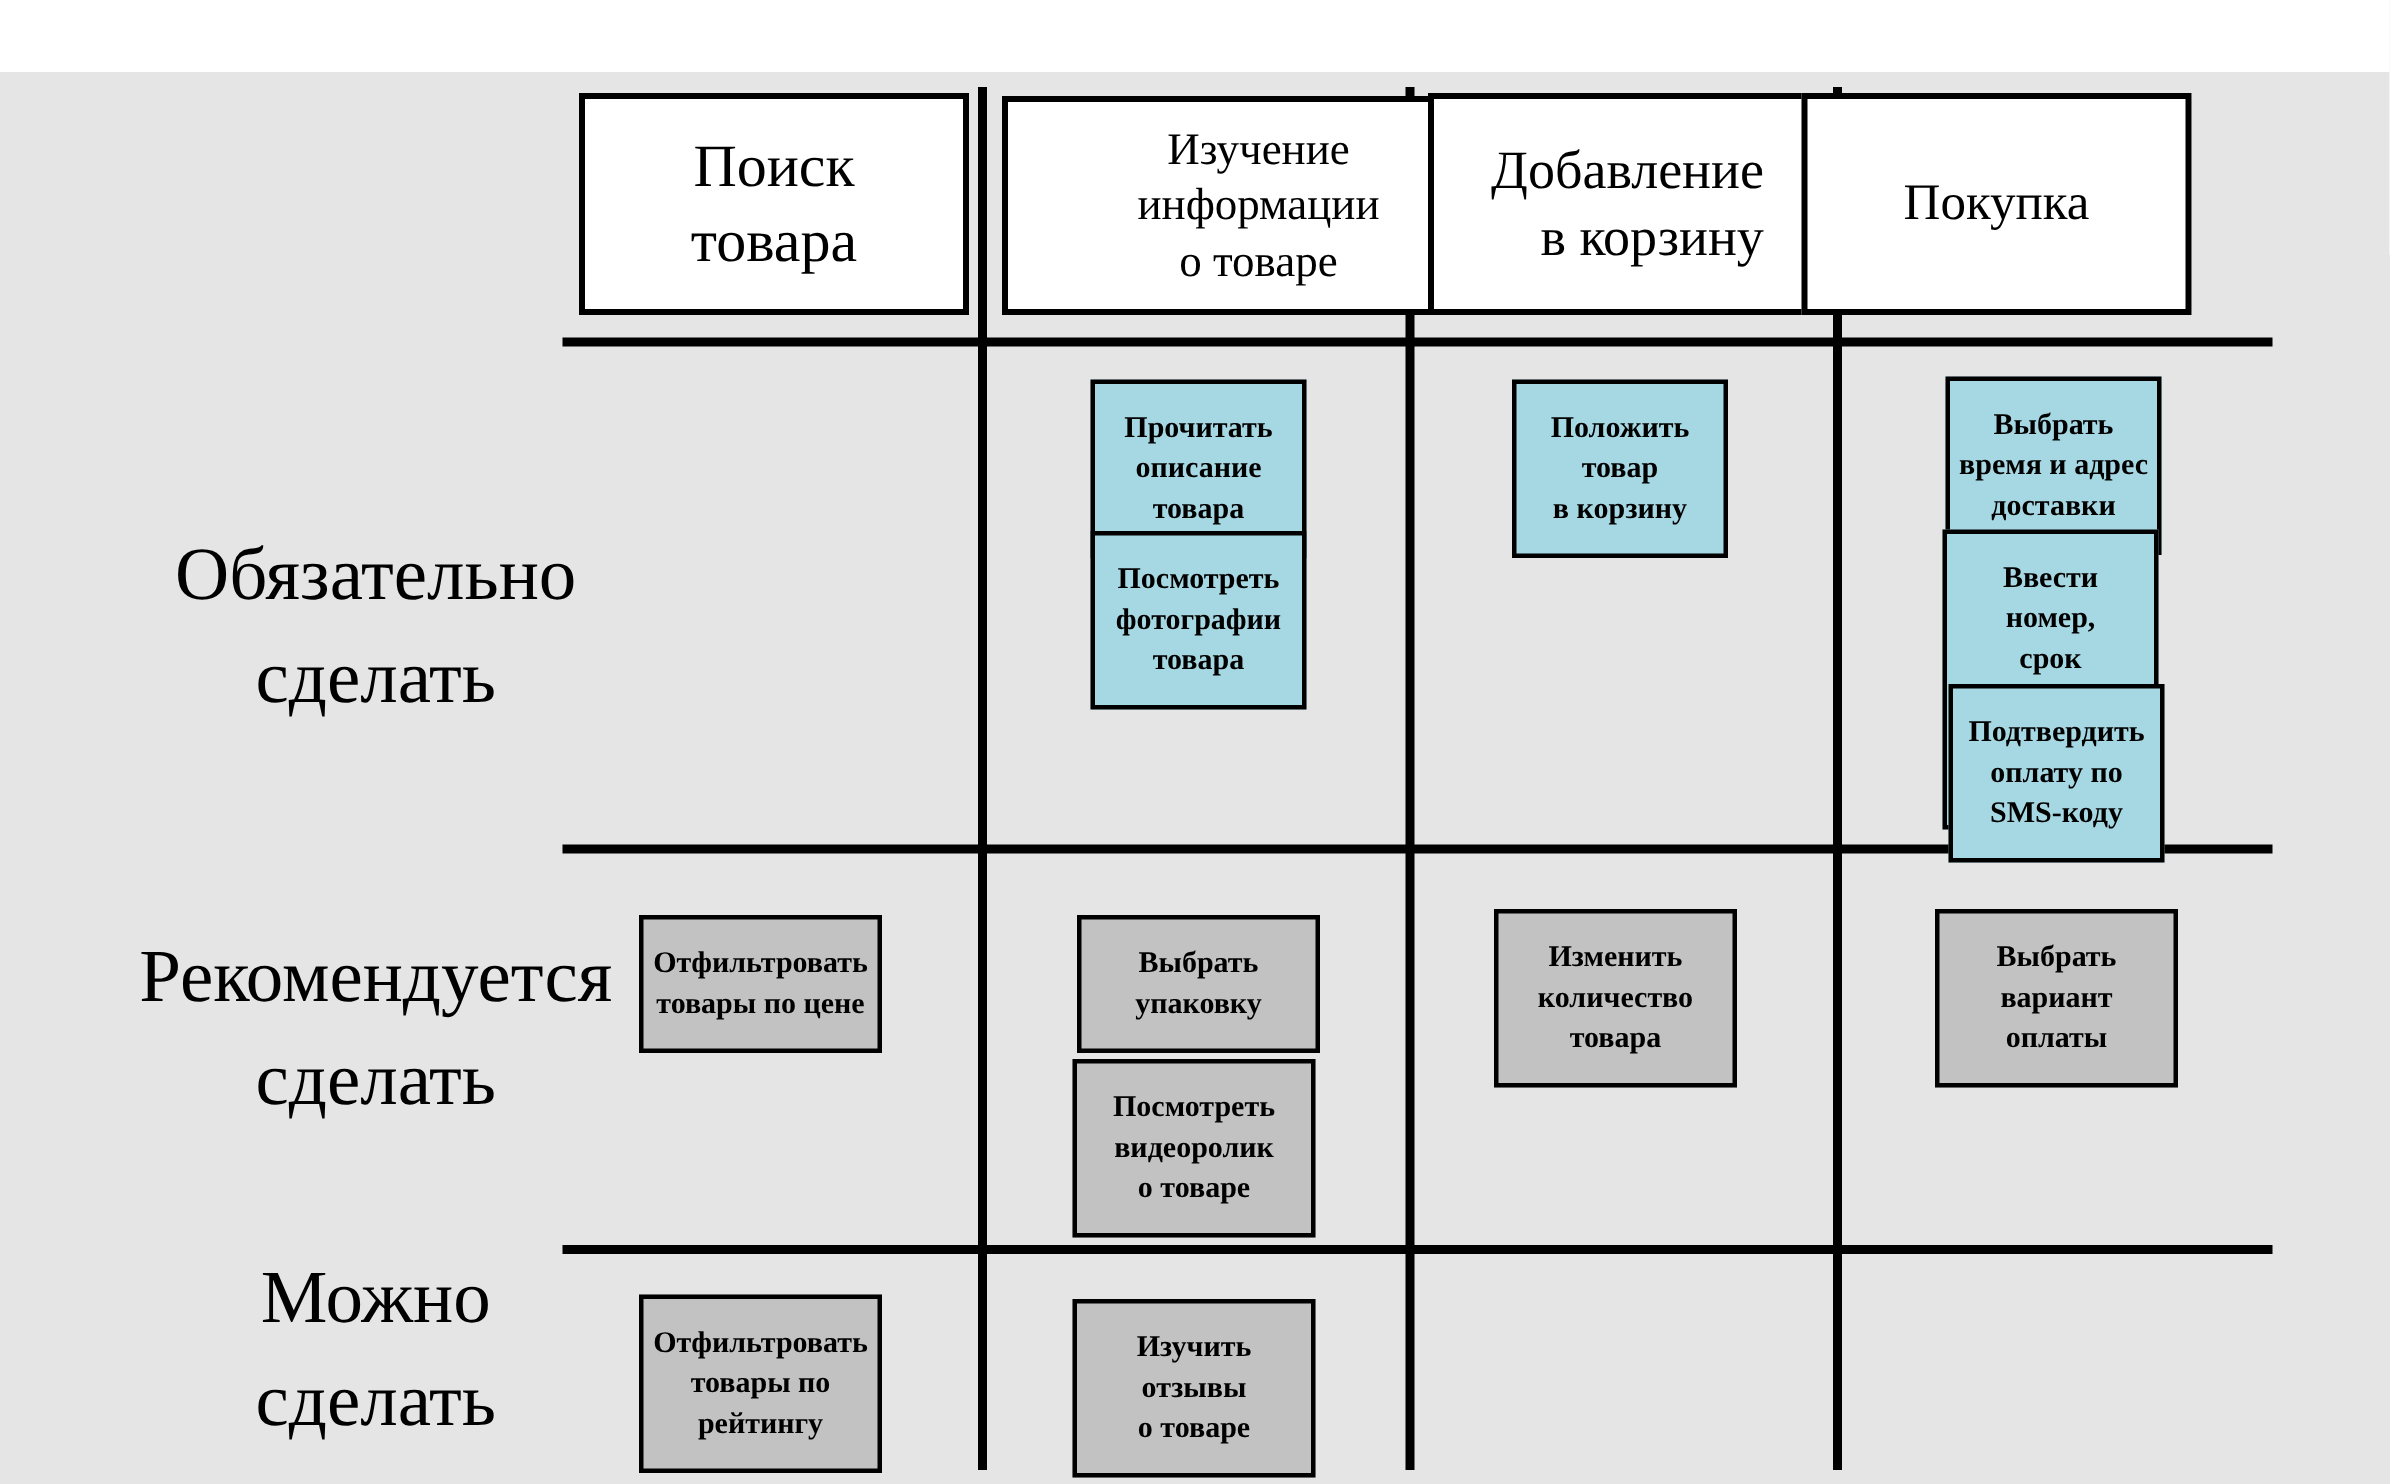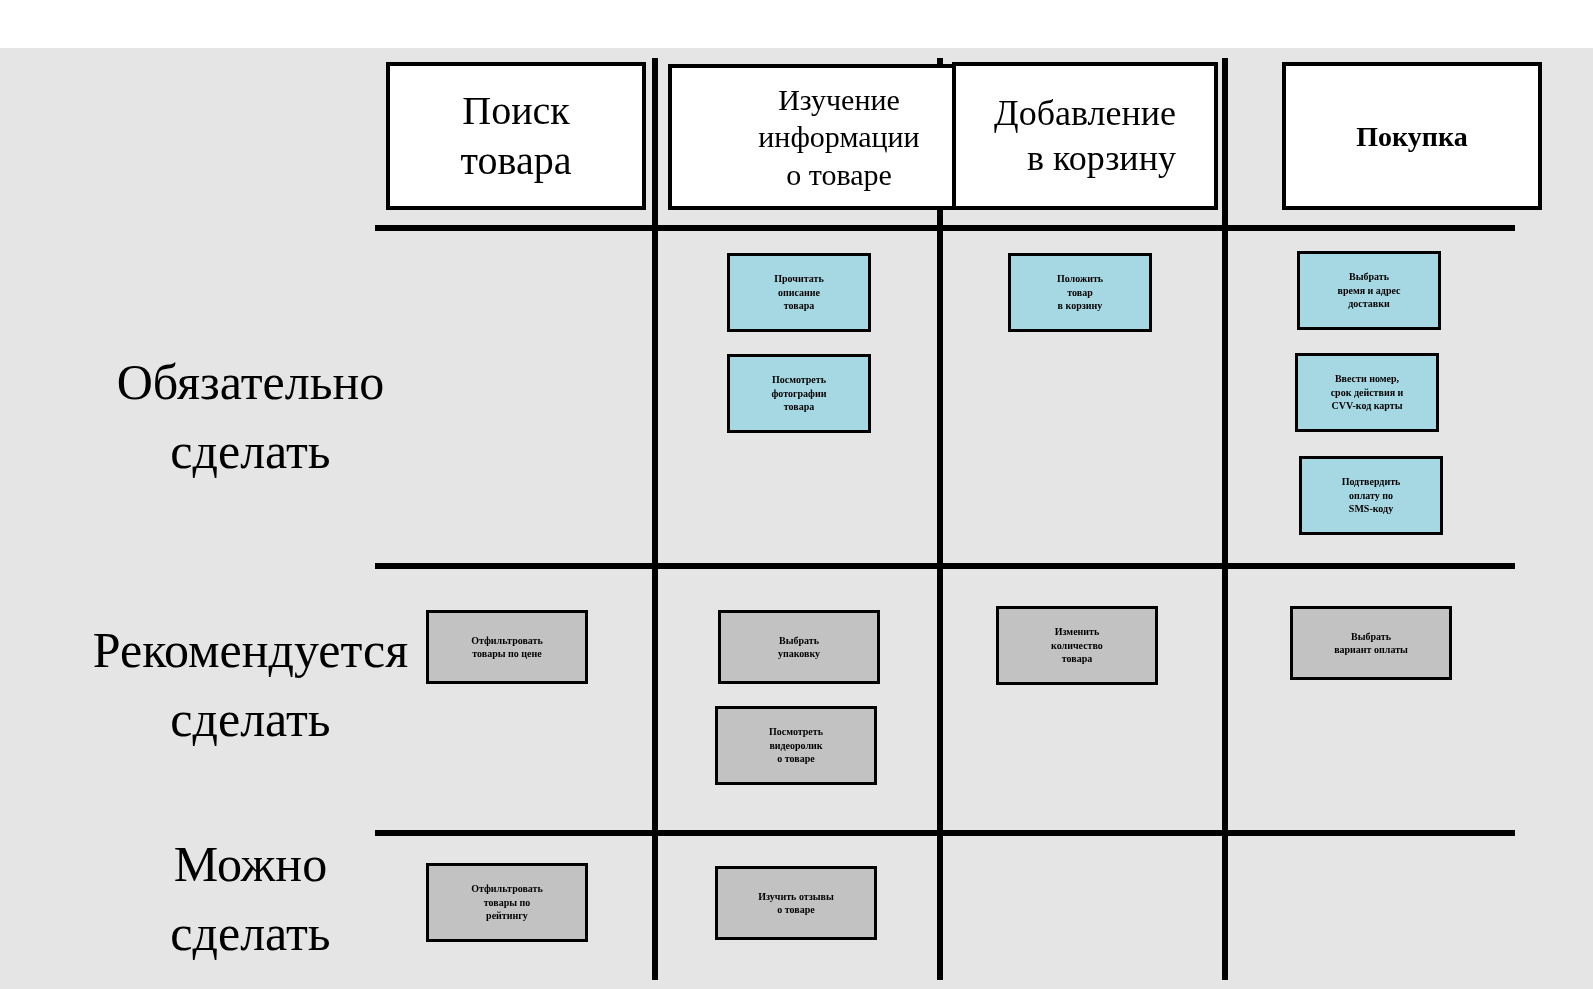--- a/index.html
+++ b/index.html
@@ -45,21 +45,21 @@
     align-items: center;
     justify-content: center;
     text-align: center;
     white-space: pre-line;
     line-height: 1.25;
     color: #000;
   }
   .h1 { left: 386px; top: 14px;  width: 252px; height: 140px; font-size: 40px; }
   .h2 { left: 668px; top: 16px;  width: 254px; height: 138px; font-size: 30px; padding-left: 40px; }
   .h3 { left: 952px; top: 14px;  width: 258px; height: 140px; font-size: 36px; text-align: right; }
-  .h4 { left: 1282px; top: 14px; width: 252px; height: 140px; font-size: 28px; font-weight: bold; }
+  .h4 { left: 1201px; top: 14px; width: 252px; height: 140px; font-size: 34px; }
   
   .row-label {
     position: absolute;
     left: 0;
     width: 445px;
     text-align: center;
     white-space: pre-line;
     font-size: 50px;
     line-height: 1.38;
     color: #000;
@@ -71,21 +71,21 @@
   
   .task {
     position: absolute;
     border: 3px solid var(--border);
     display: flex;
     align-items: center;
     justify-content: center;
     text-align: center;
     white-space: pre-line;
     font-weight: bold;
-    font-size: 10px;
+    font-size: 20px;
     line-height: 1.35;
     padding: 16px 6px;
     box-sizing: border-box;
     color: #000;
   }
   .task.blue { background: var(--blue); width: 144px; min-height: 76px; }
   .task.gray { background: var(--gray); width: 162px; min-height: 74px; }
 
   .b1 { left: 436px;  top: 204px; }
   .b2 { left: 727px;  top: 205px; }

